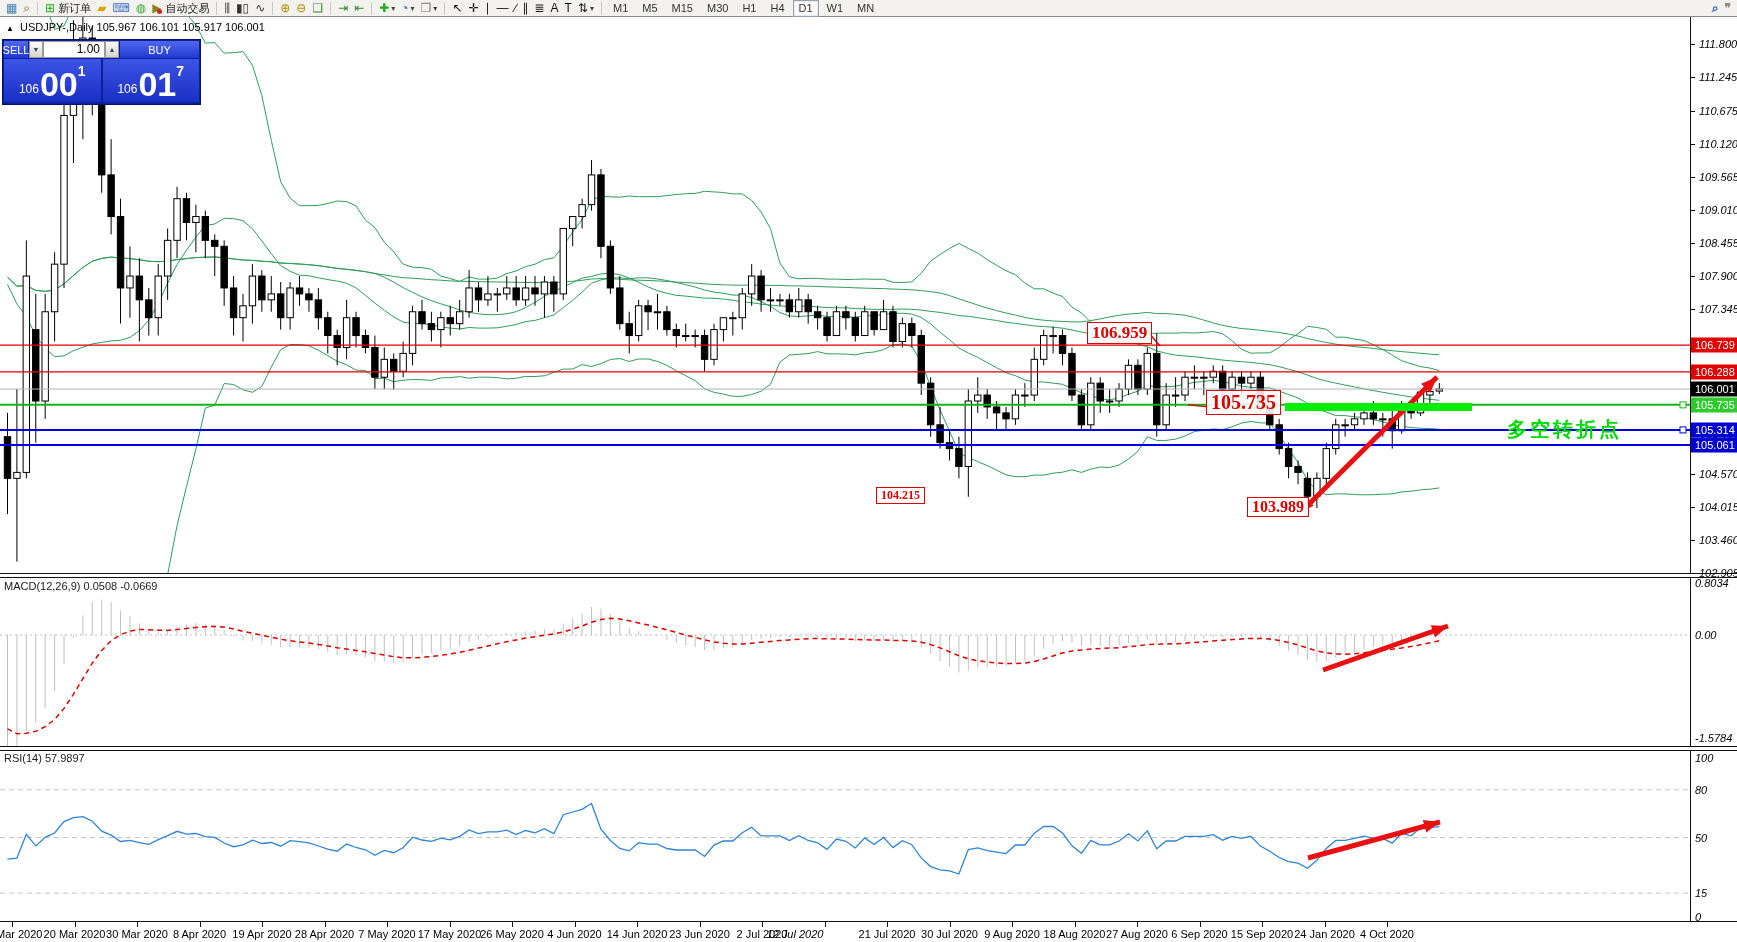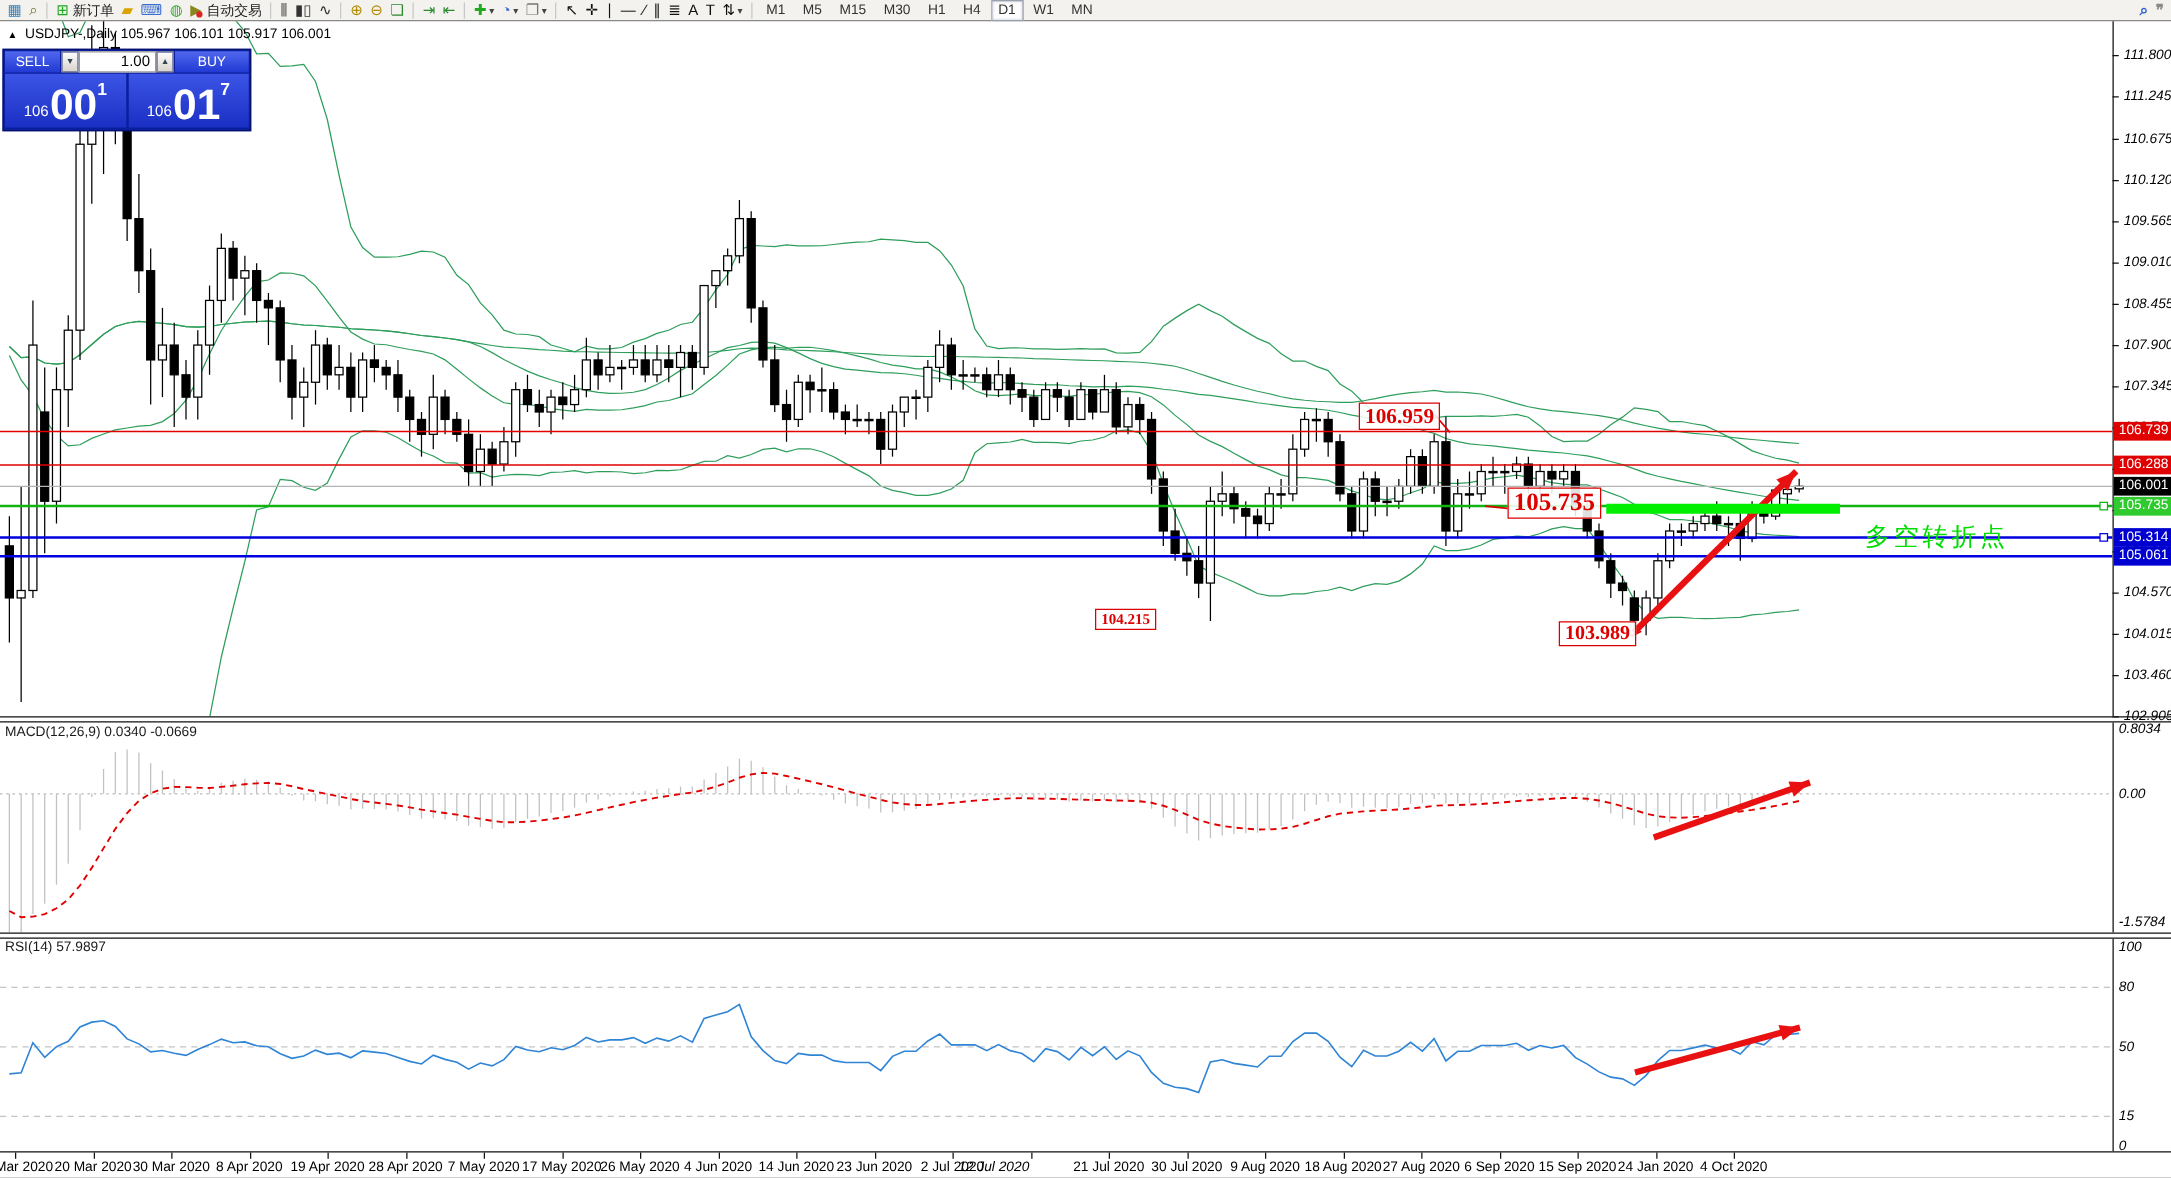--- a/index.html
+++ b/index.html
@@ -28,33 +28,33 @@
   .y-lbl{position:absolute;left:1699px;font-size:11px;color:#000;transform:translateY(-50%);z-index:26;font-style:italic;}
   .tag{position:absolute;left:1691px;width:46px;height:15px;line-height:15px;font-size:11px;color:#fff;
        text-align:left;padding-left:4px;transform:translateY(-50%);z-index:28;}
   .ind-label{position:absolute;left:4px;font-size:11px;color:#1a1a1a;z-index:30;}
   svg{position:absolute;overflow:hidden;}
   
   #trade-panel{position:absolute;left:2px;top:39px;width:199px;height:66px;background:#0b1e9c;z-index:40;
                border:1px solid #06136e;box-sizing:border-box;}
   .tp-row1{display:flex;height:19px;}
   .tp-btn{background:linear-gradient(#5068ee,#2139d2);color:#fff;font-size:11px;display:flex;align-items:center;justify-content:center;cursor:pointer;}
-  .tp-sell{width:44px;margin:1px;}
+  .tp-sell{width:24px;margin:1px;}
   .tp-buy{flex:1;margin:1px;}
   .tp-spin{width:14px;margin:1px 0;background:linear-gradient(#fdfdfd,#d8d4cc);color:#345;font-size:7px;display:flex;align-items:center;justify-content:center;border:1px solid #9a9a9a;box-sizing:border-box;cursor:pointer;}
   .tp-vol{width:62px;margin:1px 0;background:#fff;border:1px solid #9a9a9a;box-sizing:border-box;font-size:12px;text-align:right;padding-right:4px;color:#000;}
   .tp-row2{display:flex;height:44px;}
   .tp-price{flex:1;margin:0 1px 1px 1px;background:linear-gradient(#3c55e6,#1a2fc4);color:#fff;display:flex;align-items:flex-end;justify-content:center;padding-bottom:3px;cursor:pointer;}
   .tp-small{font-size:12px;line-height:20px;margin-right:1px;}
   .tp-big{font-size:34px;font-weight:bold;line-height:30px;}
   .tp-sup{font-size:14px;font-weight:bold;line-height:12px;align-self:flex-start;margin-top:6px;}
   
   .callout{position:absolute;border:1px solid #dd0000;color:#dd0000;background:rgba(255,255,255,.88);
            font-family:"Liberation Serif",serif;font-weight:bold;padding:0 4px;z-index:35;white-space:nowrap;}
-  #note-text{position:absolute;font-weight:normal;color:#00dd00;z-index:35;letter-spacing:3px;white-space:nowrap;}
+  #note-text{position:absolute;font-weight:bold;color:#00dd00;z-index:35;letter-spacing:3px;white-space:nowrap;margin-left:15px;}
   #hl-rect{position:absolute;background:#00ef00;z-index:20;}
 </style>
 </head>
 <body>
 
 <div id="app">
   <div id="toolbar">
       <div class="tb-item">
         <span class="tb-glyph" style="color: rgb(58, 127, 181);">▦</span>
       </div>
@@ -742,21 +742,21 @@
       <div class="t-tick" style="left: 1199.5px;"></div>
       <div class="t-lbl" style="left: 1199.5px;">6 Sep 2020</div>
       <div class="t-tick" style="left: 1262px;"></div>
       <div class="t-lbl" style="left: 1262px;">15 Sep 2020</div>
       <div class="t-tick" style="left: 1324.5px;"></div>
       <div class="t-lbl" style="left: 1324.5px;">24 Jan 2020</div>
       <div class="t-tick" style="left: 1387px;"></div>
       <div class="t-lbl" style="left: 1387px;">4 Oct 2020</div>
     </div>
 
-  <div class="ind-label" style="top:580px">MACD(12,26,9) 0.0340 -0.0669</div>
+  <div class="ind-label" style="top:580px">MACD(12,26,9) 0.0508 -0.0669</div>
   <div class="ind-label" style="top:752px">RSI(14) 57.9897</div>
 
   <div id="hl-rect" style="left: 1285px; top: 403px; width: 187px; height: 8px;"></div>
   <div id="note-text" style="left: 1492px; top: 416px; font-size: 20px;">多空转折点</div>
   <div id="callouts">
       <div class="callout" style="left: 1087px; top: 322px; font-size: 17px;">106.959</div>
       <div class="callout" style="left: 1206px; top: 390px; font-size: 20px;">105.735</div>
       <div class="callout" style="left: 876px; top: 487px; font-size: 12px;">104.215</div>
       <div class="callout" style="left: 1247px; top: 497px; font-size: 16px;">103.989</div>
     </div>

